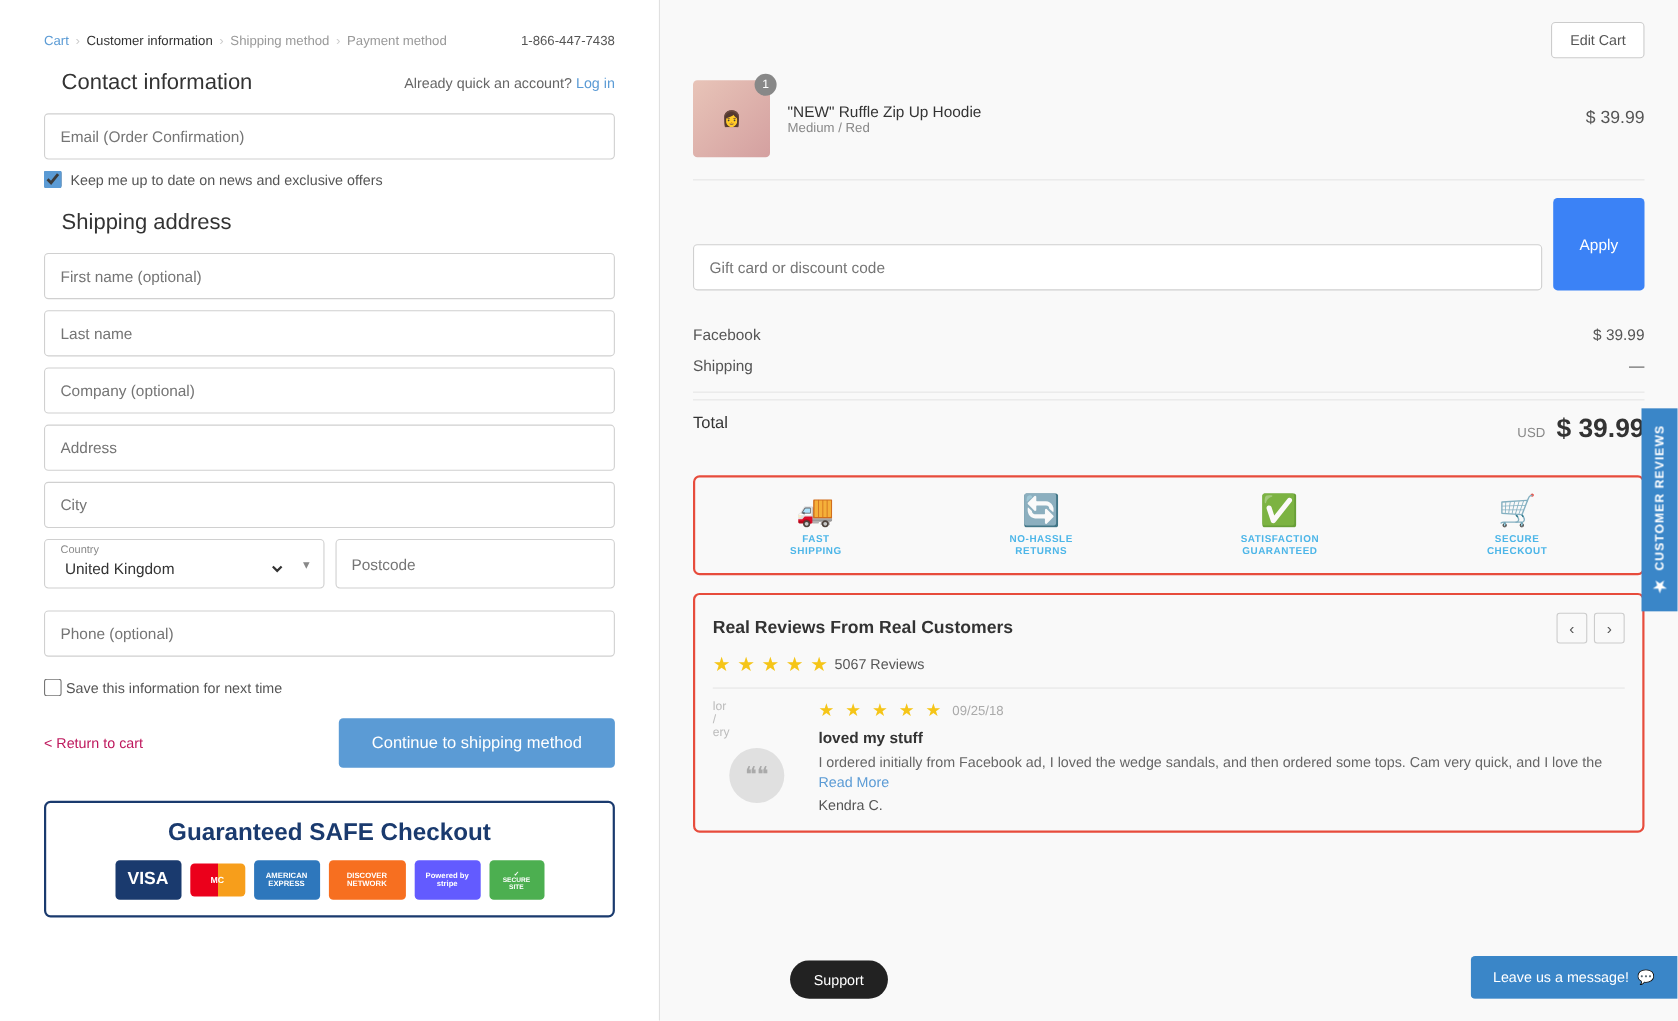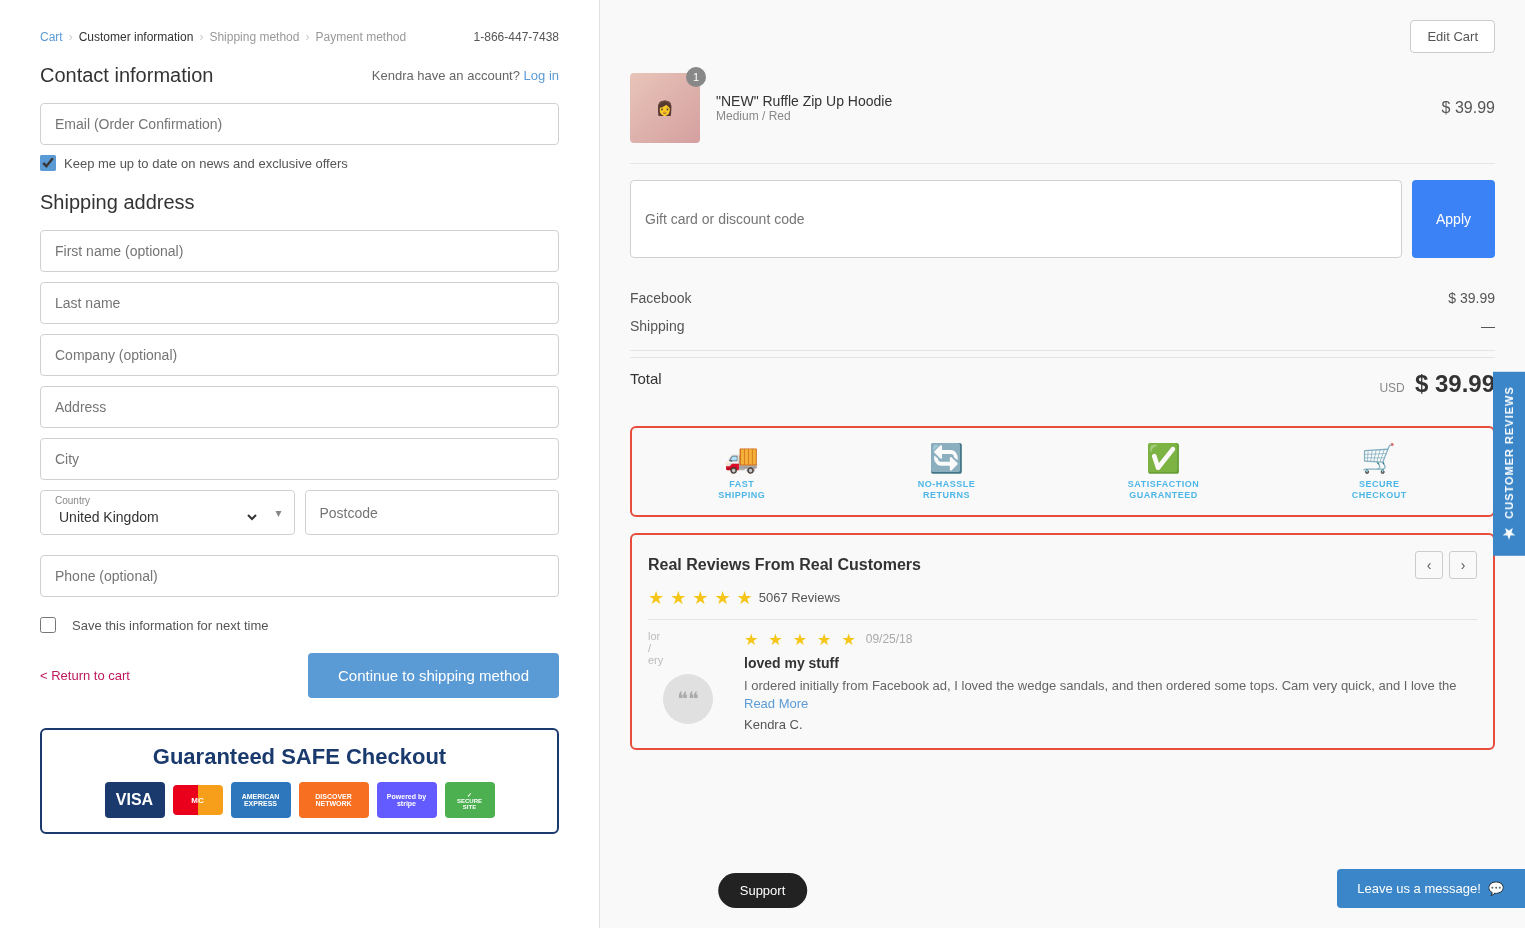--- a/index.html
+++ b/index.html
@@ -9,37 +9,37 @@
 
     
     .left-panel { flex: 0 0 600px; padding: 30px 40px; background: #fff; border-right: 1px solid #e0e0e0; position: relative; }
 
     .breadcrumb { font-size: 12px; color: #999; margin-bottom: 20px; display: flex; align-items: center; gap: 6px; }
     .breadcrumb a { color: #5b9bd5; text-decoration: none; }
     .breadcrumb .current { color: #333; font-weight: 500; }
     .breadcrumb .sep { color: #ccc; }
     .phone { margin-left: auto; color: #555; }
 
-    .section-title { font-size: 20px; font-weight: 400; color: #333; margin-bottom: 16px; display: flex; align-items: center; justify-content: space-between; }
+    .section-title { font-size: 20px; font-weight: 400; color: #333; margin-bottom: 16px; display: flex; align-items: center; justify-content: space-between; margin-left: 16px; }
     .already-account { font-size: 13px; color: #666; }
     .already-account a { color: #5b9bd5; text-decoration: none; }
 
     .input-field { width: 100%; padding: 12px 14px; border: 1px solid #d0d0d0; border-radius: 4px; font-size: 14px; color: #555; background: #fff; outline: none; margin-bottom: 10px; }
 
     .checkbox-row { display: flex; align-items: center; gap: 8px; margin-bottom: 20px; font-size: 13px; color: #555; }
     .checkbox-row input[type=checkbox] { accent-color: #5b9bd5; width: 16px; height: 16px; }
 
     .shipping-address { margin-top: 10px; }
     .two-col { display: flex; gap: 10px; margin-bottom: 10px; flex-direction: column; }
     .two-col .input-field { margin-bottom: 0; }
 
     .country-row { display: flex; gap: 10px; margin-bottom: 10px; }
     .postcode-wrap { flex: 1; }
 
-    .save-row { display: flex; align-items: center; gap: 16px; margin-bottom: 20px; font-size: 13px; color: #555; margin-top: 10px; }
+    .save-row { display: flex; align-items: center; gap: 4px; margin-bottom: 20px; font-size: 13px; color: #555; margin-top: 10px; }
     .save-row input[type=checkbox] { width: 16px; height: 16px; }
 
     .btn-row { display: flex; align-items: center; justify-content: space-between; margin-bottom: 30px; }
     .return-link { color: #be185d; text-decoration: none; font-size: 13px; }
     .return-link::before { content: '< '; }
     .continue-btn { background: #5b9bd5; color: #fff; border: none; padding: 14px 30px; border-radius: 4px; font-size: 15px; cursor: pointer; font-weight: 500; }
 
     .safe-checkout { border: 2px solid #1a3a6e; border-radius: 6px; padding: 14px 20px; text-align: center; background: #fff; }
     .safe-checkout h3 { font-size: 22px; font-weight: 900; color: #1a3a6e; margin-bottom: 12px; }
     .payment-icons { display: flex; align-items: center; justify-content: center; gap: 8px; flex-wrap: wrap; }
@@ -59,21 +59,21 @@
     .product-row { display: flex; align-items: center; gap: 16px; padding: 20px 0; border-bottom: 1px solid #e5e5e5; clear: both; }
     .product-img-wrap { position: relative; }
     .product-img { width: 70px; height: 70px; background: linear-gradient(135deg, #e8c4b8, #d4a0a0); border-radius: 4px; display: flex; align-items: center; justify-content: center; overflow: hidden; }
     .product-badge { position: absolute; top: -6px; right: -6px; background: #888; color: #fff; border-radius: 50%; width: 20px; height: 20px; font-size: 11px; display: flex; align-items: center; justify-content: center; }
     .product-info { flex: 1; }
     .product-name { font-size: 14px; font-weight: 500; color: #333; }
     .product-variant { font-size: 12px; color: #888; }
     .product-price { font-size: 16px; font-weight: 500; color: #555; }
 
     .discount-row { display: flex; gap: 10px; margin: 16px 0; }
-    .discount-input { flex: 1; padding: 30px 14px; border: 1px solid #d0d0d0; border-radius: 4px; font-size: 14px; color: #555; outline: none; }
+    .discount-input { flex: 1; padding: 12px 14px; border: 1px solid #d0d0d0; border-radius: 4px; font-size: 14px; color: #555; outline: none; margin-top: 42px; }
     .apply-btn { background: #3b82f6; color: #fff; border: none; padding: 12px 24px; border-radius: 4px; font-size: 14px; cursor: pointer; font-weight: 500; }
 
     .price-summary { padding: 10px 0; border-bottom: 1px solid #e5e5e5; }
     .price-row { display: flex; justify-content: space-between; padding: 6px 0; font-size: 14px; color: #555; }
     .total-row { display: flex; justify-content: space-between; padding: 12px 0; font-size: 15px; color: #333; border-top: 1px solid #e5e5e5; margin-top: 6px; }
     .total-usd { font-size: 12px; color: #888; margin-right: 6px; }
     .total-price { font-size: 24px; font-weight: 700; color: #333; }
 
     
     .trust-badges { display: flex; justify-content: space-around; align-items: center; border: 2px solid #e74c3c; border-radius: 6px; padding: 14px 10px; margin: 16px 0; }
@@ -133,21 +133,21 @@
       <span>Shipping method</span>
       <span class="sep">›</span>
       <span>Payment method</span>
       <span class="phone">1-866-447-7438</span>
     </div>
 
     
     <div class="section-title">
       <span>Contact information</span>
       <span class="already-account">
-        <span>Kendra have an account?</span>
+        <span>Already quick an account?</span>
         <a>Log in</a>
       </span>
     </div>
 
     <input class="input-field" type="email" placeholder="Email (Order Confirmation)" style="">
 
     <div class="checkbox-row">
       <input type="checkbox" checked="" style="">
       <label>Keep me up to date on news and exclusive offers</label>
     </div>

